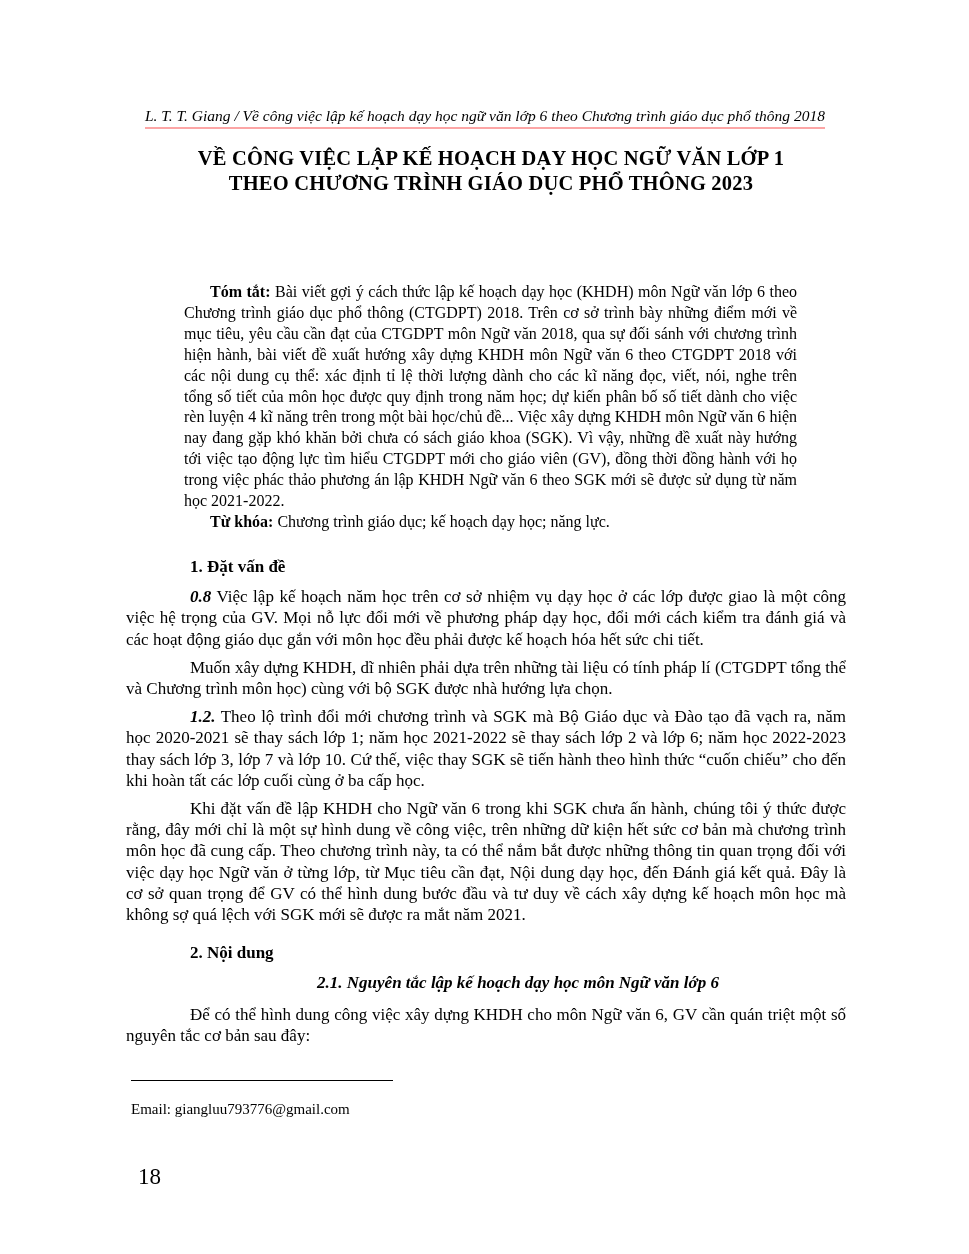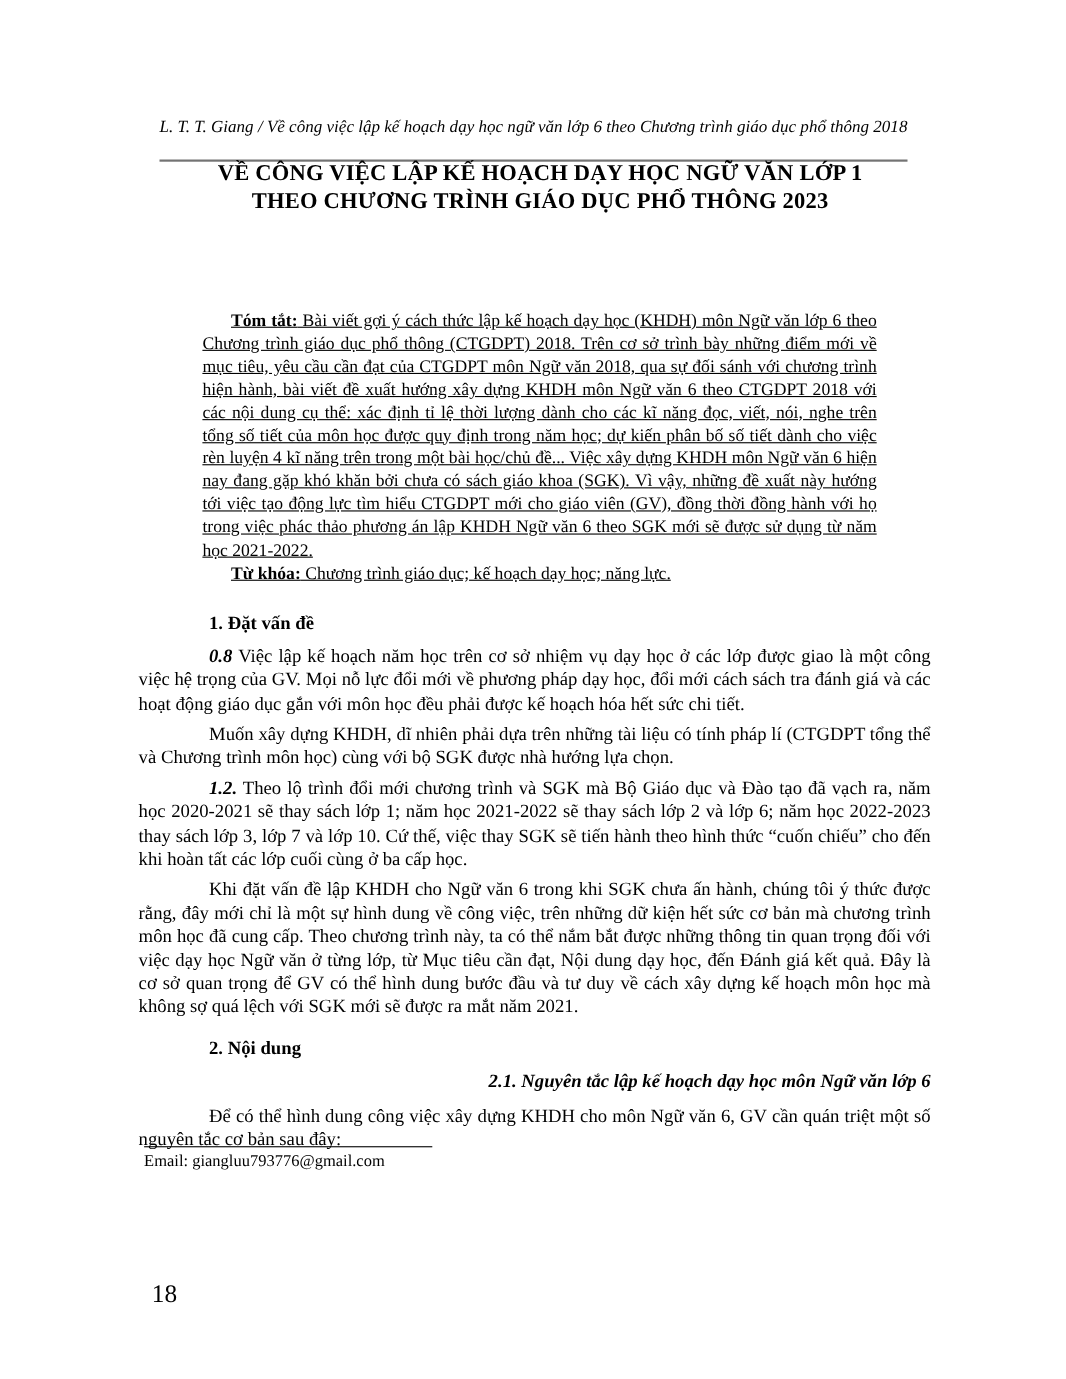--- a/index.html
+++ b/index.html
@@ -15,22 +15,22 @@
     background: #ffffff;
     overflow: hidden;
   }
   
   .running-header {
     position: absolute;
     left: 145px; top: 106px; width: 680px;
     font-style: italic;
     font-size: 15.5px;
     line-height: 19px;
-    padding-bottom: 20px;
-    border-bottom: 2px solid #737373;
+    padding-bottom: 2px;
+    border-bottom: 2px solid #fca5a5;
     white-space: nowrap;
   }
   
   .title {
     position: absolute;
     left: 130px; top: 146px; width: 722px;
     text-align: center;
     font-weight: bold;
     font-size: 20.5px;
     line-height: 24.5px;
@@ -46,51 +46,50 @@
   .author { font-weight: bold; font-size: 17.5px; }
   .affiliation { font-style: italic; font-size: 16.5px; }
   .dates { font-size: 16.5px; }
   
   .abstract {
     position: absolute;
     left: 184px; top: 282px; width: 613px;
     text-align: justify;
     font-size: 16px;
     line-height: 20.9px;
-    text-decoration: underline;
   }
   .abstract p { margin: 0; text-indent: 26px; }
   
   .body-text {
     position: absolute;
     left: 126px; top: 556px; width: 720px;
     text-align: justify;
     font-size: 17px;
     line-height: 21.2px;
   }
   .sec-heading {
     font-weight: bold;
     margin: 0 0 9px 64px;
     text-align: left;
   }
   .sec-heading.h2 { margin-top: 17px; }
   .sub-heading {
     font-weight: bold;
     font-style: italic;
     margin: 7px 0 10px 64px;
-    text-align: right;
+    text-align: center;
   }
   .body-text p.para { margin: 0 0 7px 0; text-indent: 64px; }
   .lead { font-weight: bold; font-style: italic; }
   
   .footnote {
     position: absolute;
-    left: 131px; top: 1042px; width: 262px;
+    left: 131px; top: 1080px; width: 262px;
     border-top: 1.5px solid #000;
-    padding-top: 5px;
+    padding-top: 20px;
     font-size: 15px;
   }
   
   .page-number {
     position: absolute;
     left: 138px; top: 1164px;
     font-size: 23px;
   }
 </style>
 </head>
@@ -108,21 +107,21 @@
 
   <div class="abstract">
     <p><b>Tóm tắt:</b><span> Bài viết gợi ý cách thức lập kế hoạch dạy học (KHDH) môn Ngữ văn lớp 6 theo Chương trình giáo dục phổ thông (CTGDPT) 2018. Trên cơ sở trình bày những điểm mới về mục tiêu, yêu cầu cần đạt của CTGDPT môn Ngữ văn 2018, qua sự đối sánh với chương trình hiện hành, bài viết đề xuất hướng xây dựng KHDH môn Ngữ văn 6 theo CTGDPT 2018 với các nội dung cụ thể: xác định tỉ lệ thời lượng dành cho các kĩ năng đọc, viết, nói, nghe trên tổng số tiết của môn học được quy định trong năm học; dự kiến phân bố số tiết dành cho việc rèn luyện 4 kĩ năng trên trong một bài học/chủ đề... Việc xây dựng KHDH môn Ngữ văn 6 hiện nay đang gặp khó khăn bởi chưa có sách giáo khoa (SGK). Vì vậy, những đề xuất này hướng tới việc tạo động lực tìm hiểu CTGDPT mới cho giáo viên (GV), đồng thời đồng hành với họ trong việc phác thảo phương án lập KHDH Ngữ văn 6 theo SGK mới sẽ được sử dụng từ năm học 2021-2022.</span></p>
     <p><b>Từ khóa:</b><span> Chương trình giáo dục; kế hoạch dạy học; năng lực.</span></p>
   </div>
 
   <div class="body-text">
 
     <div class="sec-heading">1. Đặt vấn đề</div>
 
-    <p class="para"><span class="lead">0.8</span><span> Việc lập kế hoạch năm học trên cơ sở nhiệm vụ dạy học ở các lớp được giao là một công việc hệ trọng của GV. Mọi nỗ lực đổi mới về phương pháp dạy học, đổi mới cách sách tra đánh giá và các hoạt động giáo dục gắn với môn học đều phải được kế hoạch hóa hết sức chi tiết.</span></p>
+    <p class="para"><span class="lead">0.8</span><span> Việc lập kế hoạch năm học trên cơ sở nhiệm vụ dạy học ở các lớp được giao là một công việc hệ trọng của GV. Mọi nỗ lực đổi mới về phương pháp dạy học, đổi mới cách kiểm tra đánh giá và các hoạt động giáo dục gắn với môn học đều phải được kế hoạch hóa hết sức chi tiết.</span></p>
 
     <p class="para">Muốn xây dựng KHDH, dĩ nhiên phải dựa trên những tài liệu có tính pháp lí (CTGDPT tổng thể và Chương trình môn học) cùng với bộ SGK được nhà hướng lựa chọn.</p>
 
     <p class="para"><span class="lead">1.2.</span><span> Theo lộ trình đổi mới chương trình và SGK mà Bộ Giáo dục và Đào tạo đã vạch ra, năm học 2020-2021 sẽ thay sách lớp 1; năm học 2021-2022 sẽ thay sách lớp 2 và lớp 6; năm học 2022-2023 thay sách lớp 3, lớp 7 và lớp 10. Cứ thế, việc thay SGK sẽ tiến hành theo hình thức “cuốn chiếu” cho đến khi hoàn tất các lớp cuối cùng ở ba cấp học.</span></p>
 
     <p class="para">Khi đặt vấn đề lập KHDH cho Ngữ văn 6 trong khi SGK chưa ấn hành, chúng tôi ý thức được rằng, đây mới chỉ là một sự hình dung về công việc, trên những dữ kiện hết sức cơ bản mà chương trình môn học đã cung cấp. Theo chương trình này, ta có thể nắm bắt được những thông tin quan trọng đối với việc dạy học Ngữ văn ở từng lớp, từ Mục tiêu cần đạt, Nội dung dạy học, đến Đánh giá kết quả. Đây là cơ sở quan trọng để GV có thể hình dung bước đầu và tư duy về cách xây dựng kế hoạch môn học mà không sợ quá lệch với SGK mới sẽ được ra mắt năm 2021.</p>
 
     <div class="sec-heading h2">2. Nội dung</div>
 
     <div class="sub-heading">2.1. Nguyên tắc lập kế hoạch dạy học môn Ngữ văn lớp 6</div>

